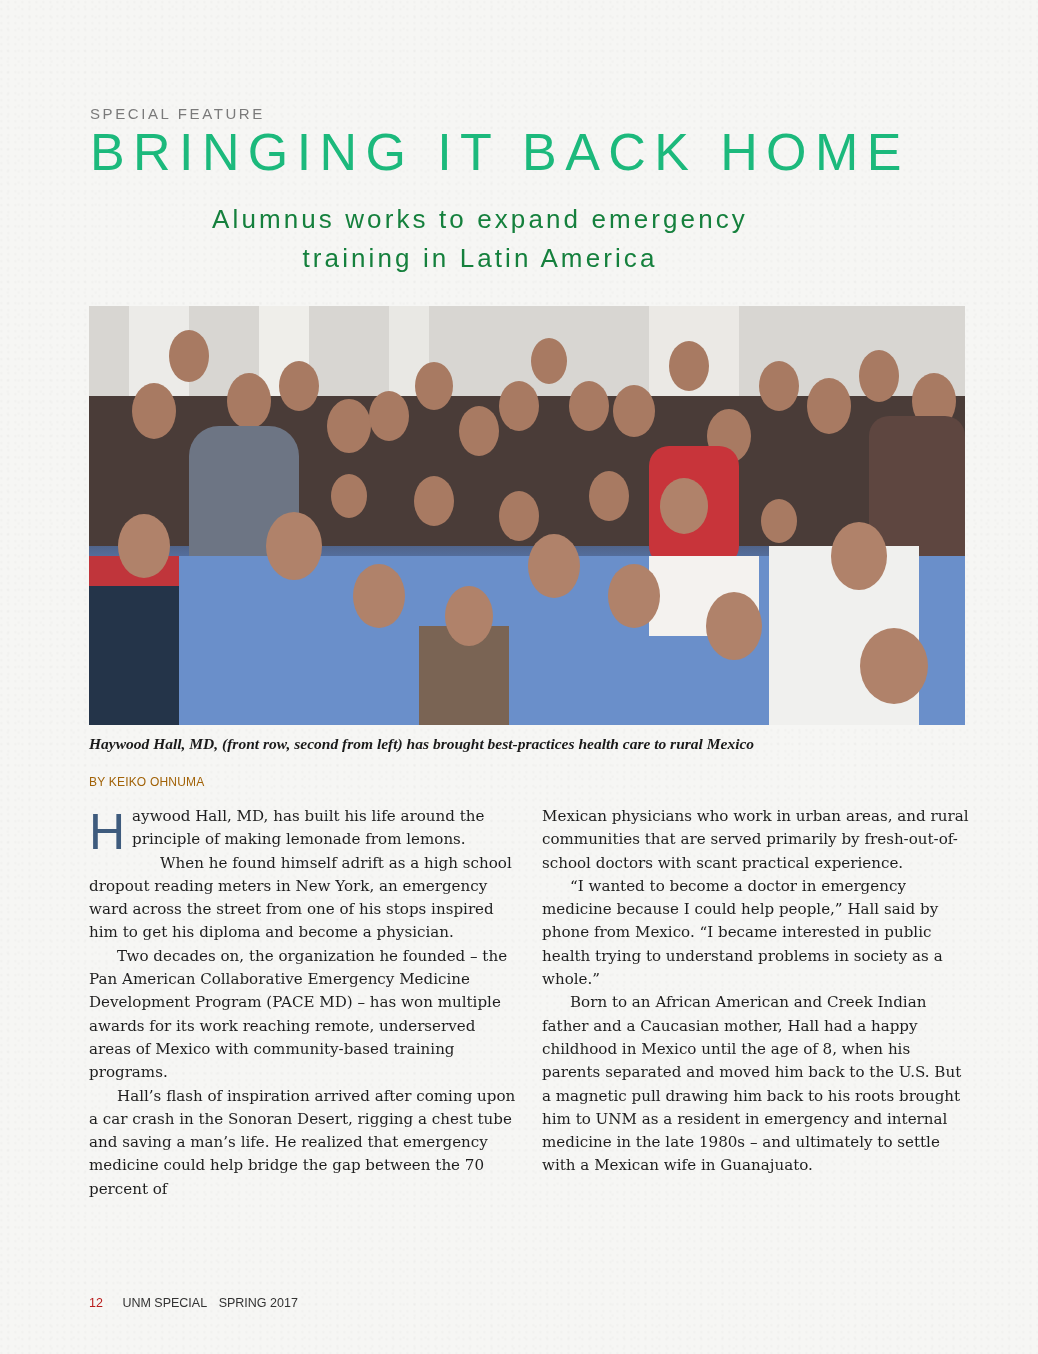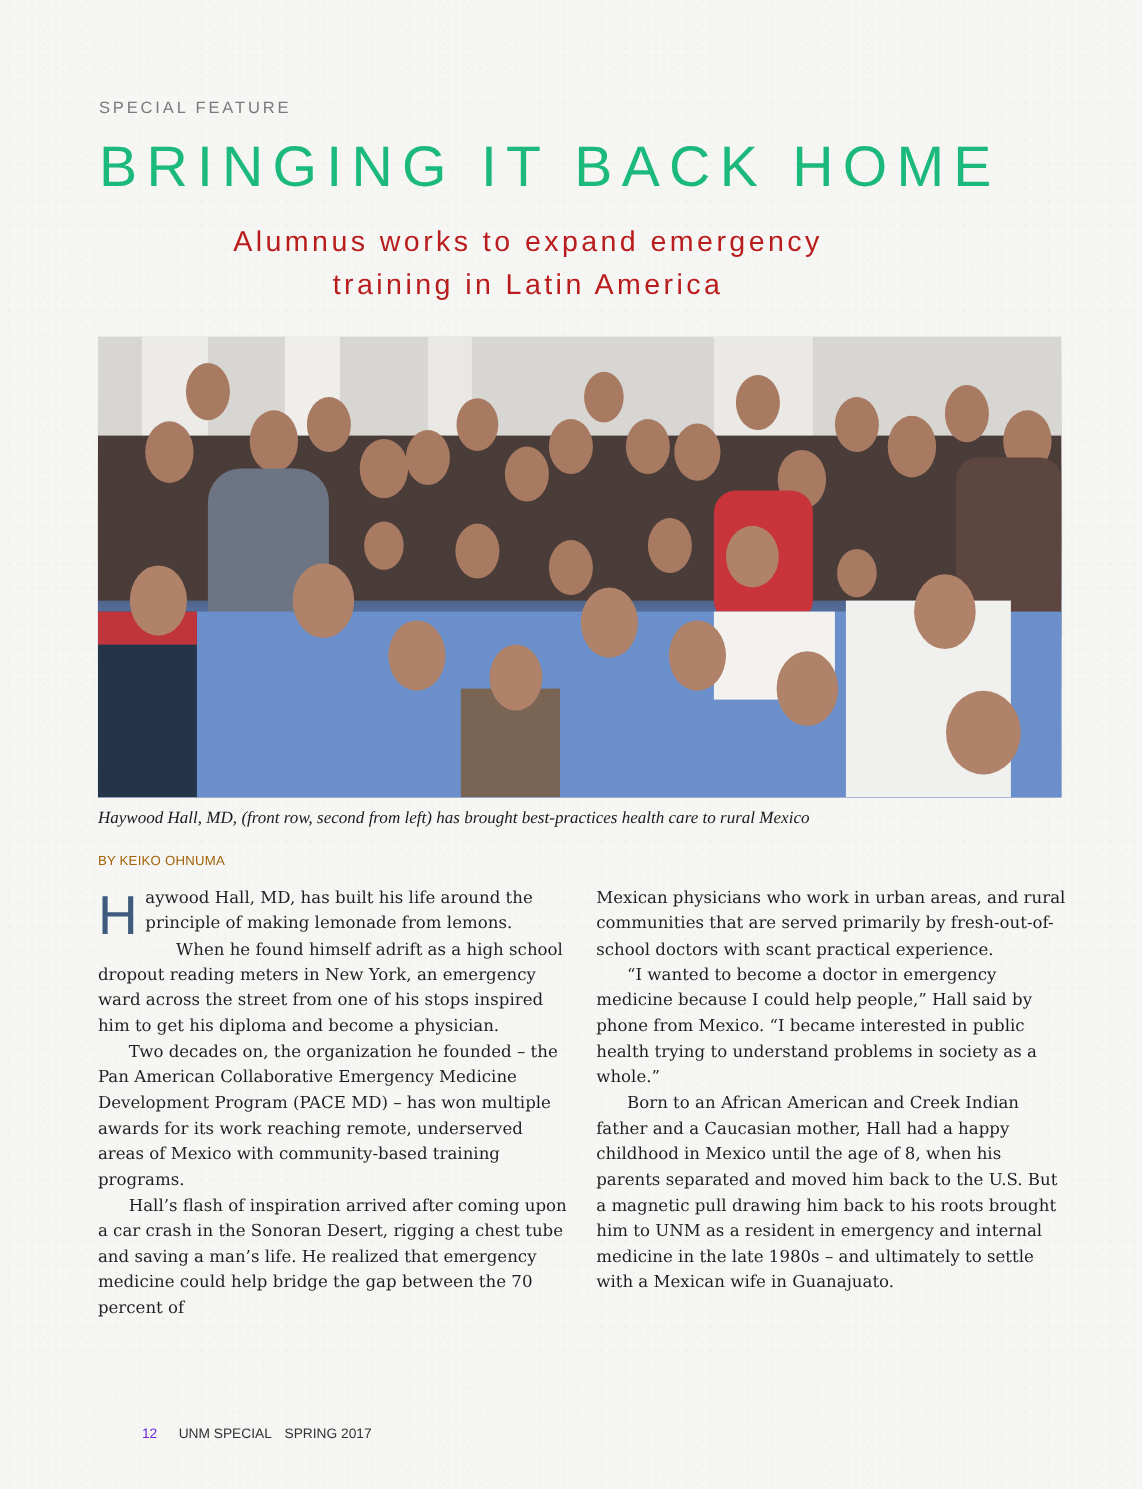--- a/index.html
+++ b/index.html
@@ -8,47 +8,47 @@
       position: relative;
       background: #f6f6f4;
       background-image:
         radial-gradient(circle at 20% 30%, rgba(0,0,0,0.025) 0, rgba(0,0,0,0) 2px),
         radial-gradient(circle at 70% 60%, rgba(0,0,0,0.02) 0, rgba(0,0,0,0) 2px);
       background-size: 7px 7px, 11px 11px;
       overflow: hidden;
       color: #1e1e1e;
     }
     .kicker {
-      position: absolute; left: 90px; top: 90px;
+      position: absolute; left: 90px; top: 105px;
       font-family: "Liberation Sans", sans-serif;
       font-size: 15px; letter-spacing: 2.6px; color: #7a7a7a;
     }
     .title {
       position: absolute; left: 90px; top: 126px;
       font-family: "Liberation Sans", sans-serif;
       font-size: 52px; letter-spacing: 8.4px; color: #1cb97c;
       font-weight: normal; white-space: nowrap; line-height: 1;
     }
     .subtitle {
       position: absolute; left: 120px; top: 200px; width: 720px;
       text-align: center;
       font-family: "Liberation Sans", sans-serif;
-      font-size: 26px; letter-spacing: 3.1px; color: #b91c1c;
+      font-size: 26px; letter-spacing: 3.1px; color: #15803d;
       line-height: 39px;
     }
     .photo {
       position: absolute; left: 89px; top: 306px; width: 876px; height: 419px;
       overflow: hidden;
       background: linear-gradient(180deg, #dcdcd8 0%, #c9c6c1 18%, #5a4a44 30%, #3b3331 45%, #556f9e 60%, #6b8cc6 80%, #5776ad 100%);
     }
     .photo svg { position: absolute; left: 0; top: 0; }
     .caption {
       position: absolute; left: 89px; top: 735px;
       font-family: "Liberation Serif", serif;
-      font-style: italic; font-weight: normal;
+      font-style: italic; font-weight: bold;
       font-size: 15.5px; color: #1a1a1a; white-space: nowrap;
     }
     .byline {
       position: absolute; left: 89px; top: 775px;
       font-family: "Liberation Sans", sans-serif;
       font-size: 12px; color: #a16207; letter-spacing: 0.2px;
     }
     .col {
       position: absolute; top: 805px; width: 430px;
       font-family: "DejaVu Serif", serif;
@@ -63,21 +63,21 @@
       float: left;
       font-family: "Liberation Sans", sans-serif;
       font-size: 50px; line-height: 42px; color: #3e5b7d;
       margin: 4px 7px 0 0; padding-top: 2px;
     }
     .footer {
       position: absolute; left: 89px; top: 1296px;
       font-family: "Liberation Sans", sans-serif; font-size: 12.5px; color: #333;
       white-space: nowrap;
     }
-    .footer .pagenum { color: #6d28d9; margin-right: 16px; margin-left: 40px; }
+    .footer .pagenum { color: #b91c1c; margin-right: 16px; }
     .footer .sep { display: inline-block; width: 8px; }
   </style>
 </head>
 <body>
 
 <div class="kicker">SPECIAL FEATURE</div>
 <h1 class="title">BRINGING IT BACK HOME</h1>
 <div class="subtitle">
   <div>Alumnus works to expand emergency</div>
   <div>training in Latin America</div>

